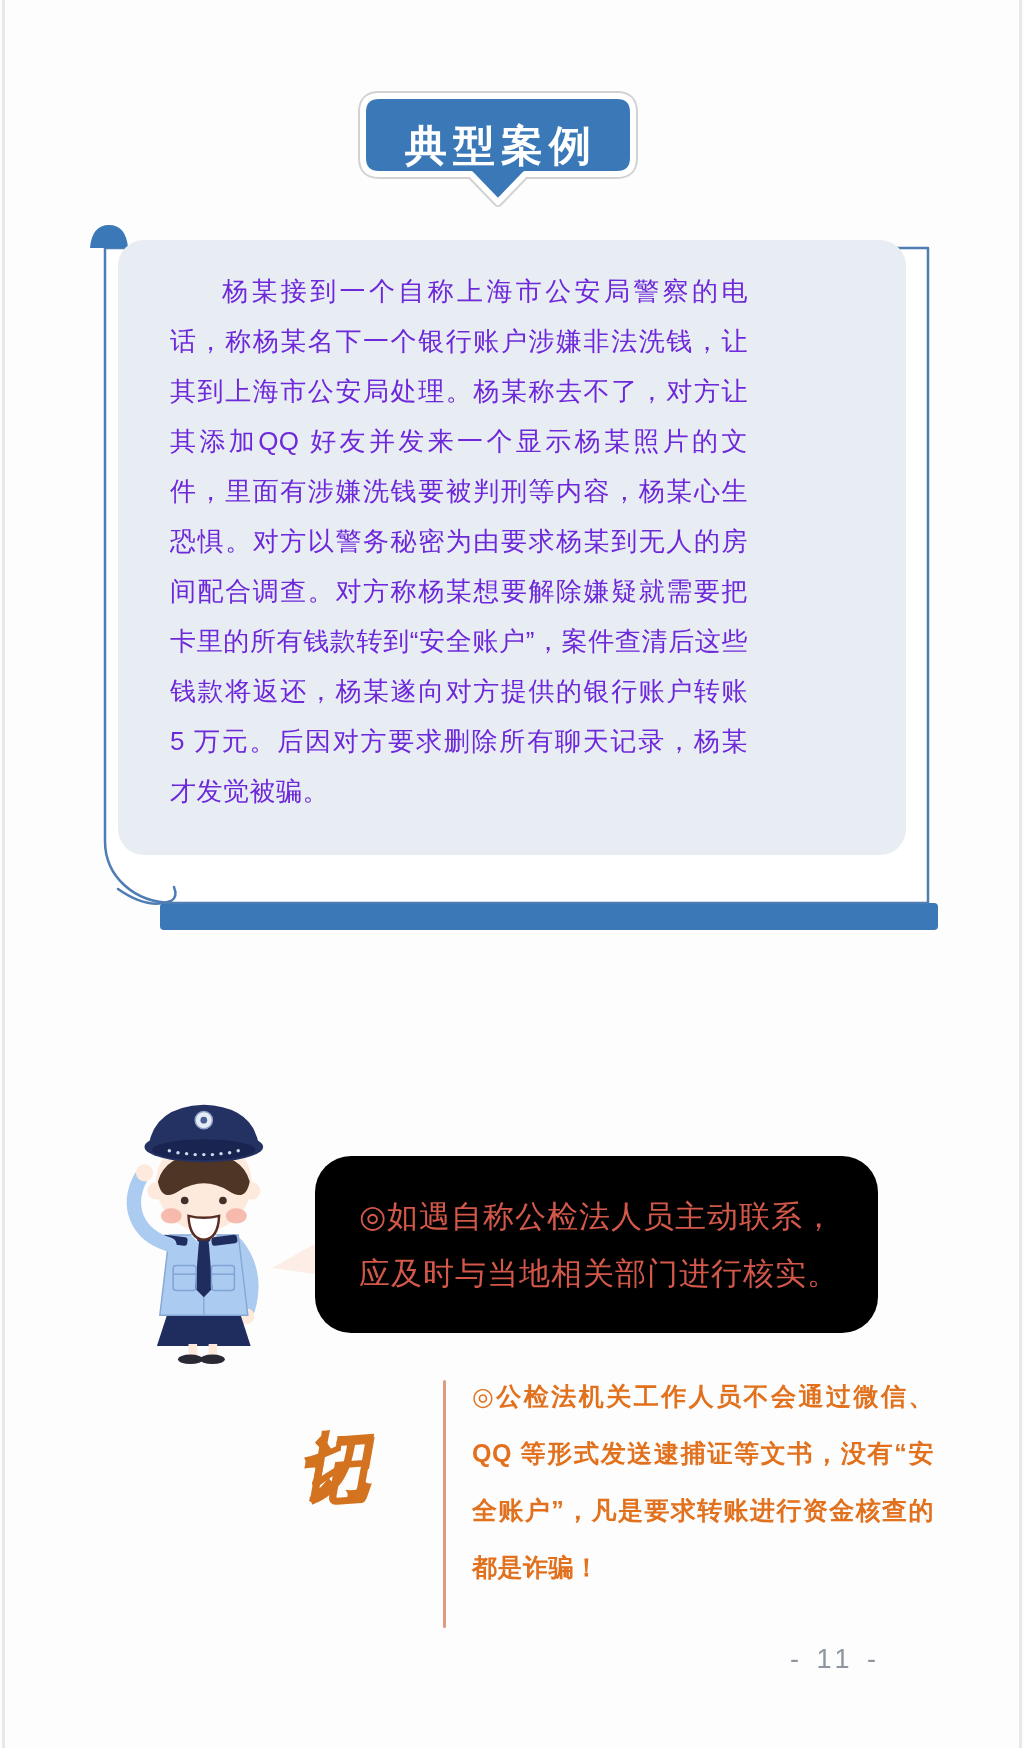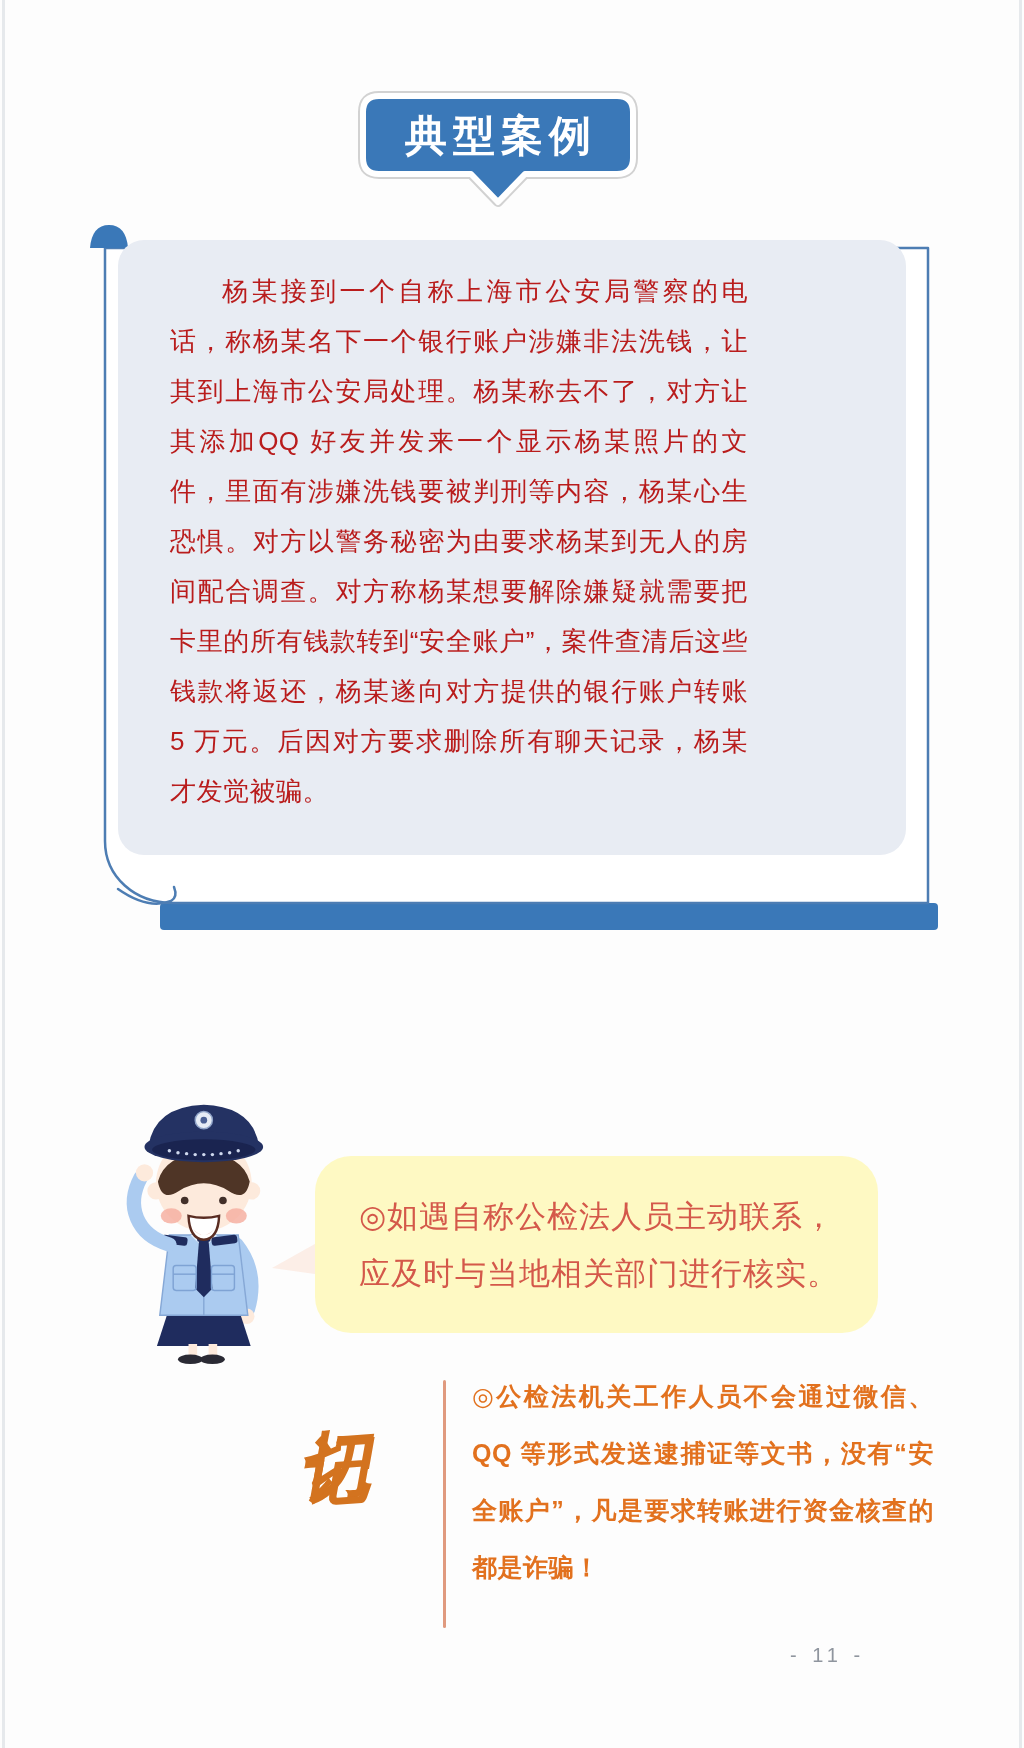--- a/index.html
+++ b/index.html
@@ -8,44 +8,44 @@
     background:#fdfdfd;overflow:hidden;
     font-family:"Liberation Sans","DejaVu Sans",sans-serif;
   }
   .edge-line{position:absolute;top:0;width:3px;height:100%;background:#dadfe4;opacity:.65;}
   .edge-left{left:2px;} .edge-right{right:2px;}
 
   
   .badge{position:absolute;left:353px;width:290px;height:120px;}
   .badge svg{position:absolute;left:0;top:0;}
   .badge .badge-label{
-    position:absolute;left:0;top:20px;width:100%;text-align:center;
+    position:absolute;left:0;top:30px;width:100%;text-align:center;
     font-family:"Liberation Serif","DejaVu Serif",serif;
     font-weight:bold;font-size:42px;color:#ffffff;letter-spacing:6px;text-indent:6px;
   }
   #badge-case{top:88px;}
   #badge-reminder{top:996px;}
 
   
   #case-sheet{position:absolute;left:78px;top:213px;width:875px;height:735px;}
   #case-box{
     position:absolute;left:118px;top:240px;width:788px;height:615px;
     background:#e8ecf3;border-radius:26px;
   }
   #case-text{
     position:absolute;left:170px;top:266px;width:578px;
-    font-size:26px;line-height:50px;color:#b91c1c;
+    font-size:26px;line-height:50px;color:#6d28d9;
     text-align:justify;text-indent:2em;letter-spacing:.5px;
   }
 
   
   #officer{position:absolute;left:92px;top:1036px;width:215px;height:330px;}
   #speech-bubble{
     position:absolute;left:315px;top:1156px;width:563px;height:177px;
-    background:#fef9c3;border-radius:36px;
+    background:#000000;border-radius:36px;
   }
   #speech-tail{position:absolute;left:272px;top:1238px;width:50px;height:40px;}
   #speech-text{
     position:absolute;left:44px;top:32px;width:490px;
     font-size:31px;line-height:57px;color:#d4584a;font-weight:500;
     white-space:pre-line;letter-spacing:1px;
   }
   #remember-label{
     position:absolute;left:296px;top:1370px;height:210px;
     writing-mode:vertical-rl;
@@ -57,21 +57,21 @@
     position:absolute;left:443px;top:1380px;width:3px;height:248px;
     background:#e09a7f;border-radius:2px;
   }
   #warning-text{
     position:absolute;left:472px;top:1368px;width:462px;
     font-size:25px;line-height:57px;font-weight:bold;color:#e2711e;
     text-align:justify;letter-spacing:.5px;
   }
   #page-number{
     position:absolute;left:790px;top:1644px;width:150px;
-    font-size:20px;color:#8f959e;letter-spacing:5px;
+    font-size:27px;color:#8f959e;letter-spacing:5px;
   }
 </style>
 </head>
 <body>
 
 <div id="page">
 
   <div class="edge-line edge-left"></div>
   <div class="edge-line edge-right"></div>
 

